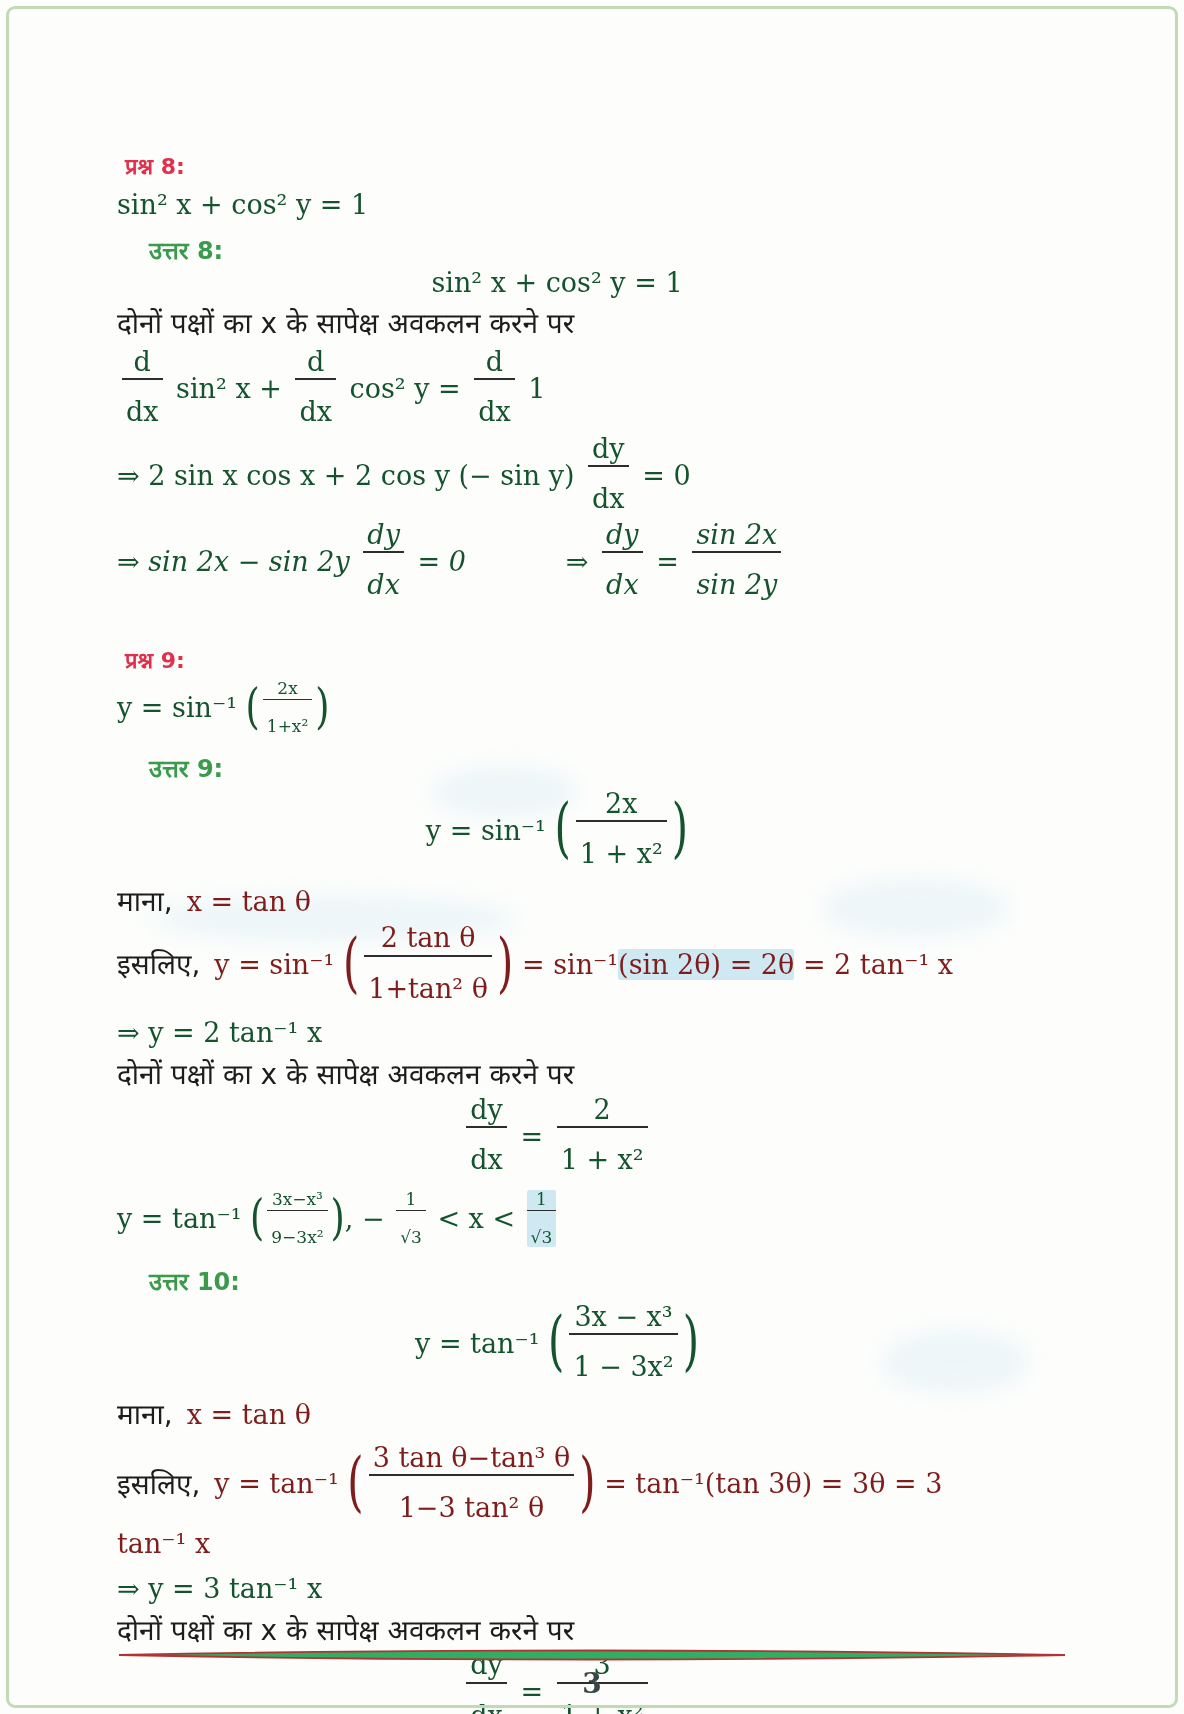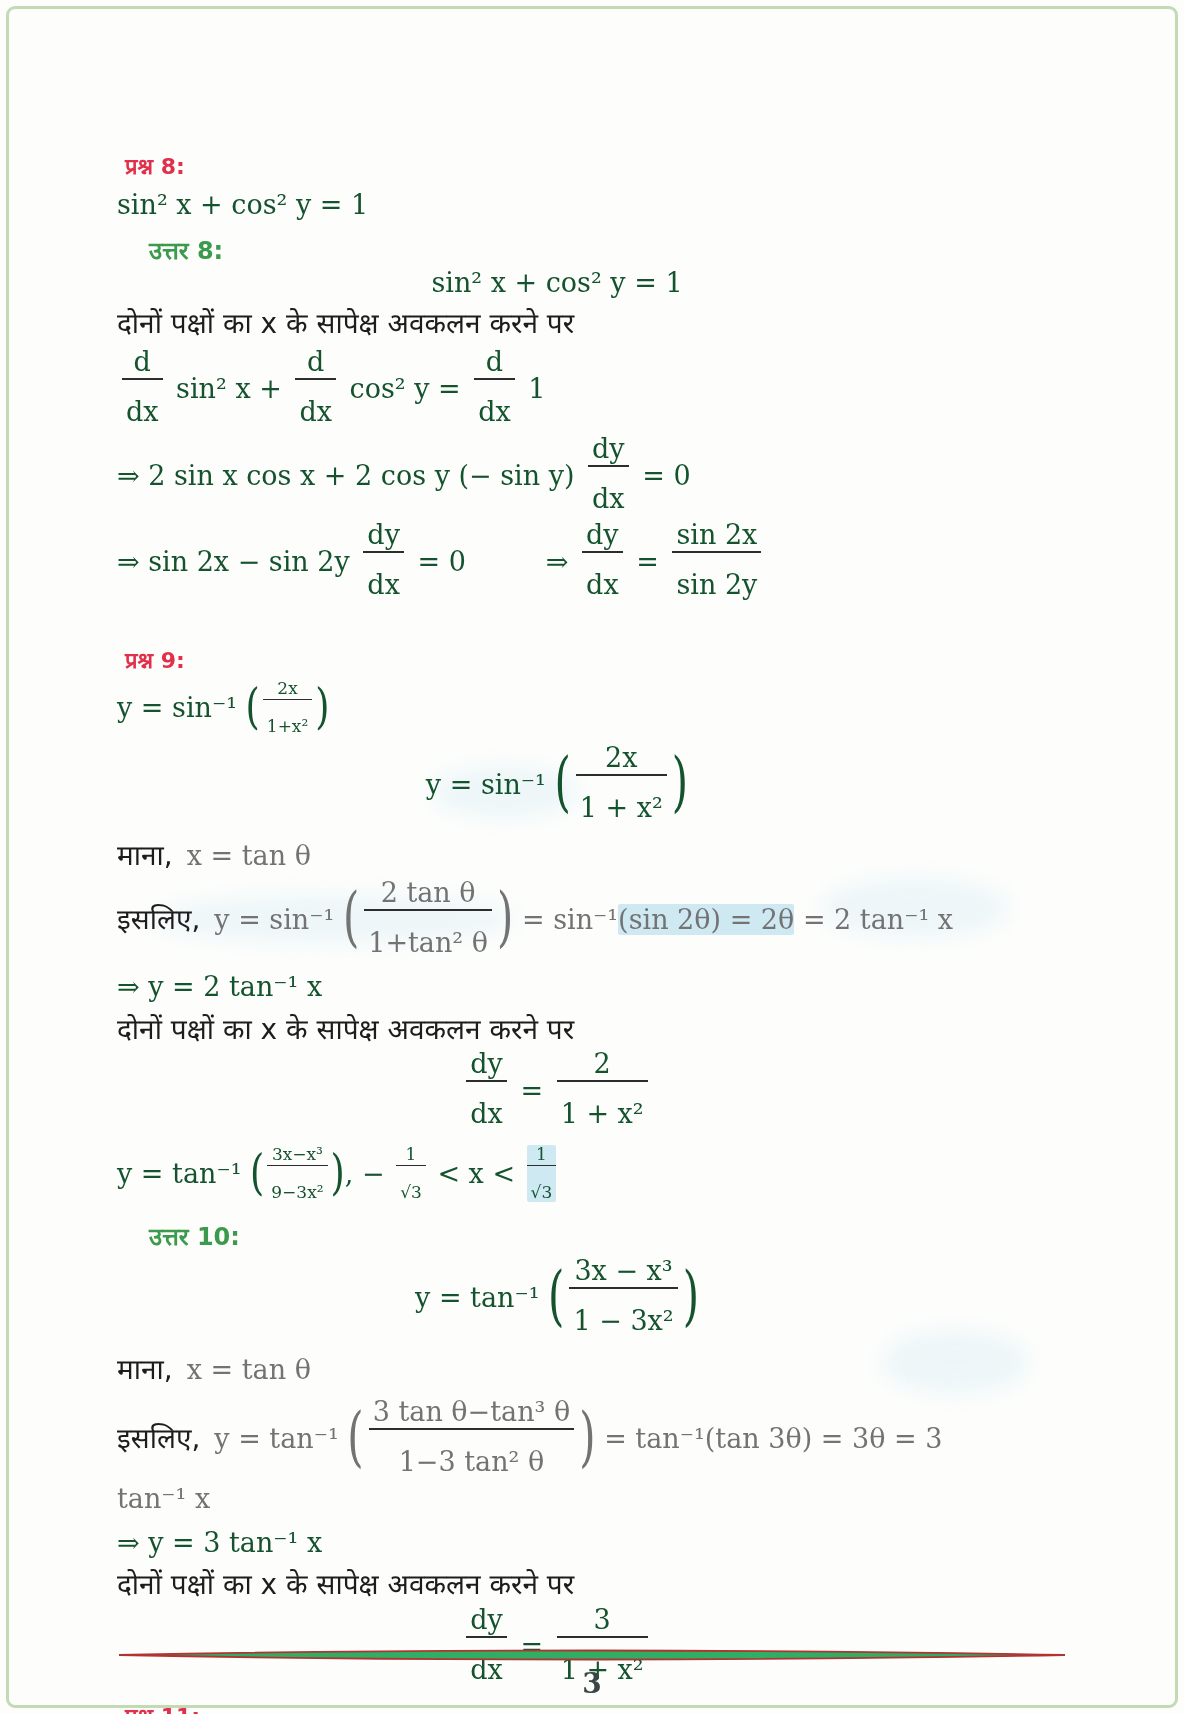--- a/index.html
+++ b/index.html
@@ -29,21 +29,21 @@
 
   
   .hindi-line{
     font-family:"DejaVu Sans","Liberation Sans",sans-serif;
     font-size:28px;line-height:1.3;color:#1d1d1d;
   }
   .math-line{
     font-size:27px;line-height:1.35;color:#14532d;
     font-family:"DejaVu Serif","Liberation Serif",serif;
   }
-  .mathf{font-family:"DejaVu Serif","Liberation Serif",serif;color:#737373;}
+  .mathf{font-family:"DejaVu Serif","Liberation Serif",serif;color:#7f1d1d;}
 
   
   .frac{
     display:inline-flex;flex-direction:column;text-align:center;
     vertical-align:middle;margin:0 5px;position:relative;top:-3px;
   }
   .frac .num{display:block;padding:0 4px 1px;border-bottom:2px solid #2d2d2d;line-height:1.12;}
   .frac .den{display:block;padding:17px 4px 0;line-height:1.12;}
 
   
@@ -54,21 +54,21 @@
   }
 
   
   .sm .frac{font-size:17px;top:-2px;margin:0 3px;}
   .sm .frac .num{border-bottom-width:1.5px;}
   .sm .bigp{font-size:1.35em;transform:scaleY(1.35);top:-3px;}
 
   .hl{background:#cfe9f3;border-radius:2px;}
 
   .eq-center{text-align:center;}
-  .row2{display:flex;align-items:flex-start;gap:80px;}
+  .row2{display:flex;align-items:flex-start;gap:100px;font-style:italic;}
 
   .mana-row .mathf{margin-left:14px;font-size:27px;}
 
   
   .mt4{margin-top:4px}.mt6{margin-top:6px}.mt8{margin-top:8px}.mt10{margin-top:6px}
   .mt12{margin-top:12px}.mt14{margin-top:14px}.mt16{margin-top:16px}.mt18{margin-top:18px}
   .mt20{margin-top:20px}.mt44{margin-top:44px}
 
   
   .watermark{
@@ -134,20 +134,21 @@
             </span></div>
       </div>
     </section>
 
     <section class="mt44">
       <h2 class="q-title">प्रश्न 9:</h2>
       <div class="math-line sm mt10">y = sin⁻¹ <span class="bigp">(</span><span class="frac">
             <span class="num">2x</span>
             <span class="den">1+x²</span>
           </span><span class="bigp">)</span></div>
+      <h3 class="a-title mt18">उत्तर 9:</h3>
       <div class="math-line eq-center mt8">y = sin⁻¹ <span class="bigp">(</span><span class="frac">
             <span class="num">2x</span>
             <span class="den">1 + x²</span>
           </span><span class="bigp">)</span></div>
       <div class="hindi-line mana-row mt12">
         <span>माना,</span><span class="mathf">x = tan θ</span>
       </div>
       <div class="hindi-line mana-row mt10">
         <span>इसलिए,</span><span class="mathf math-line">y = sin⁻¹ <span class="bigp">(</span><span class="frac">
               <span class="num">2 tan θ</span>

